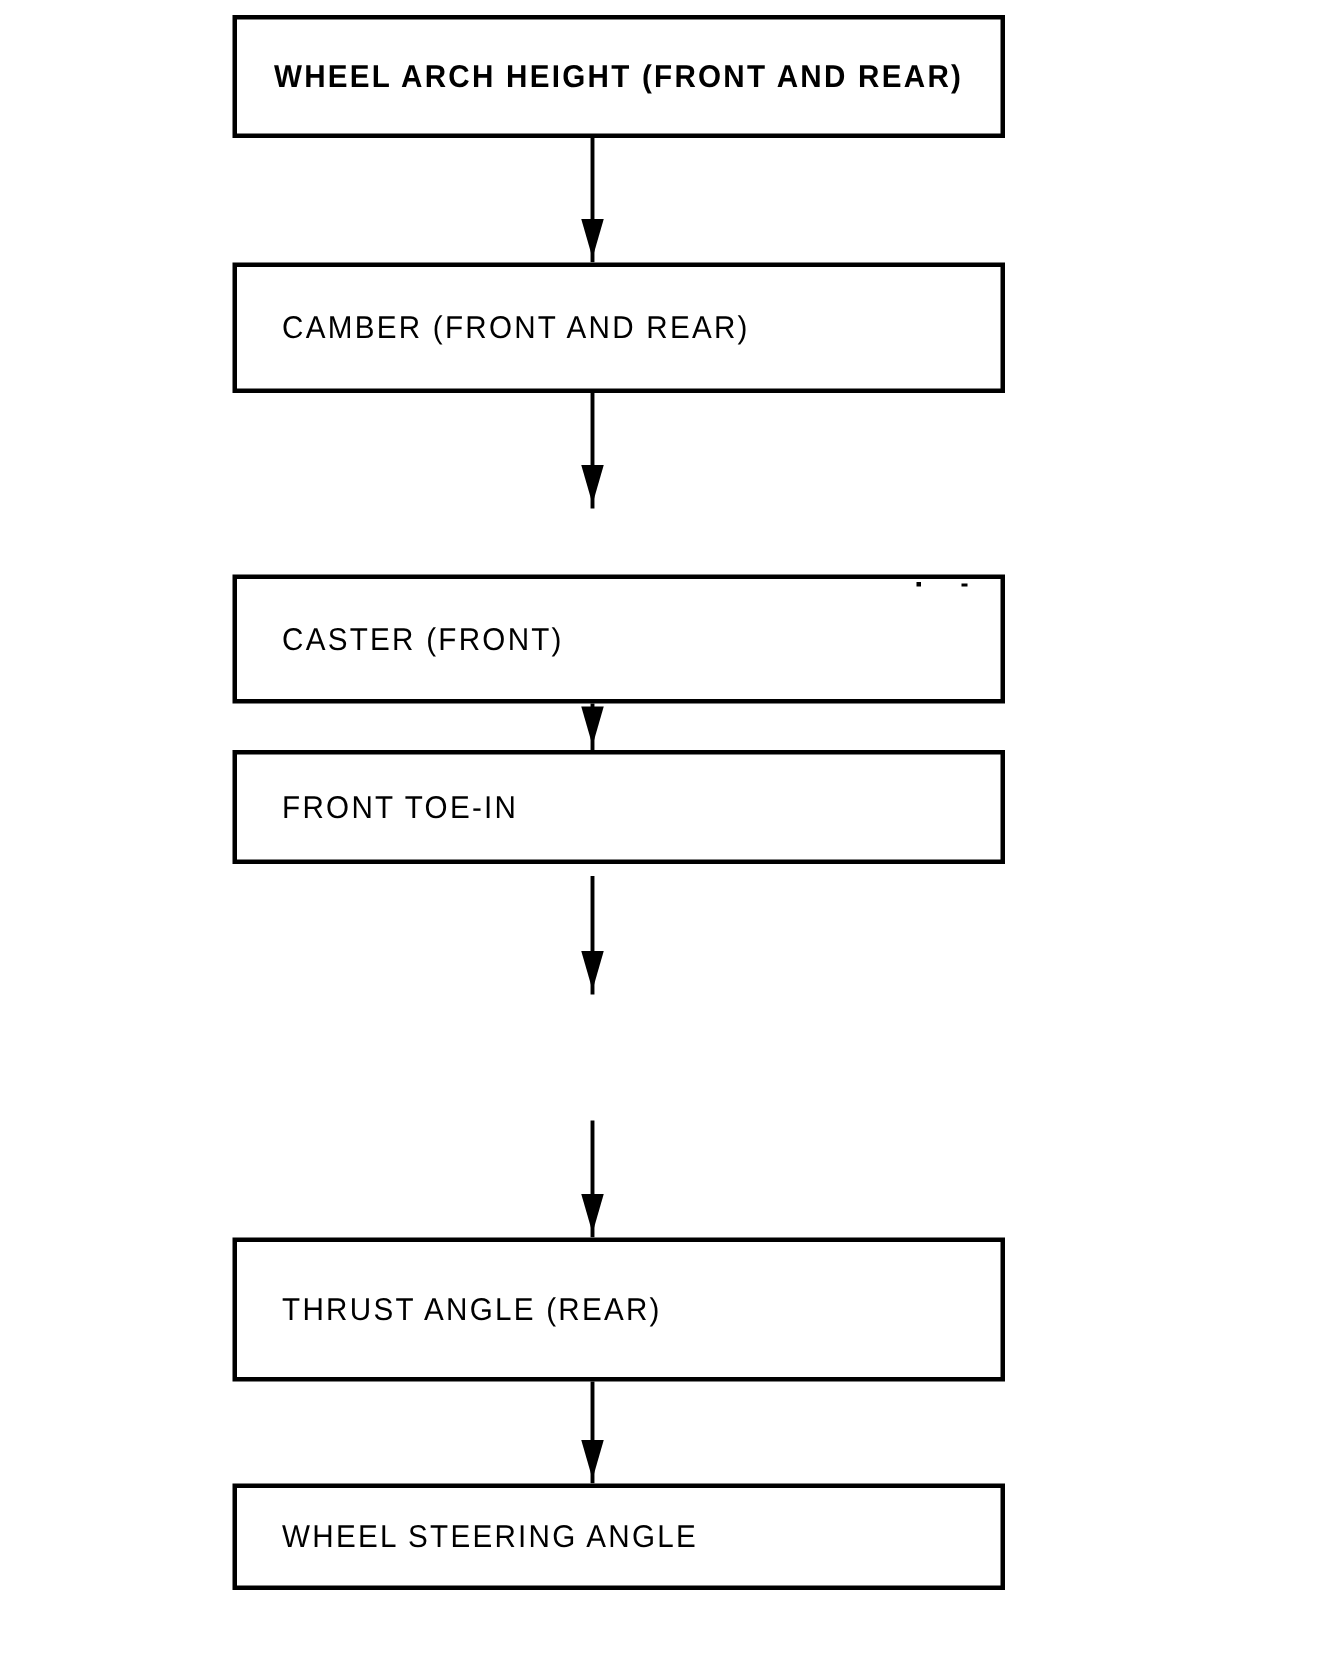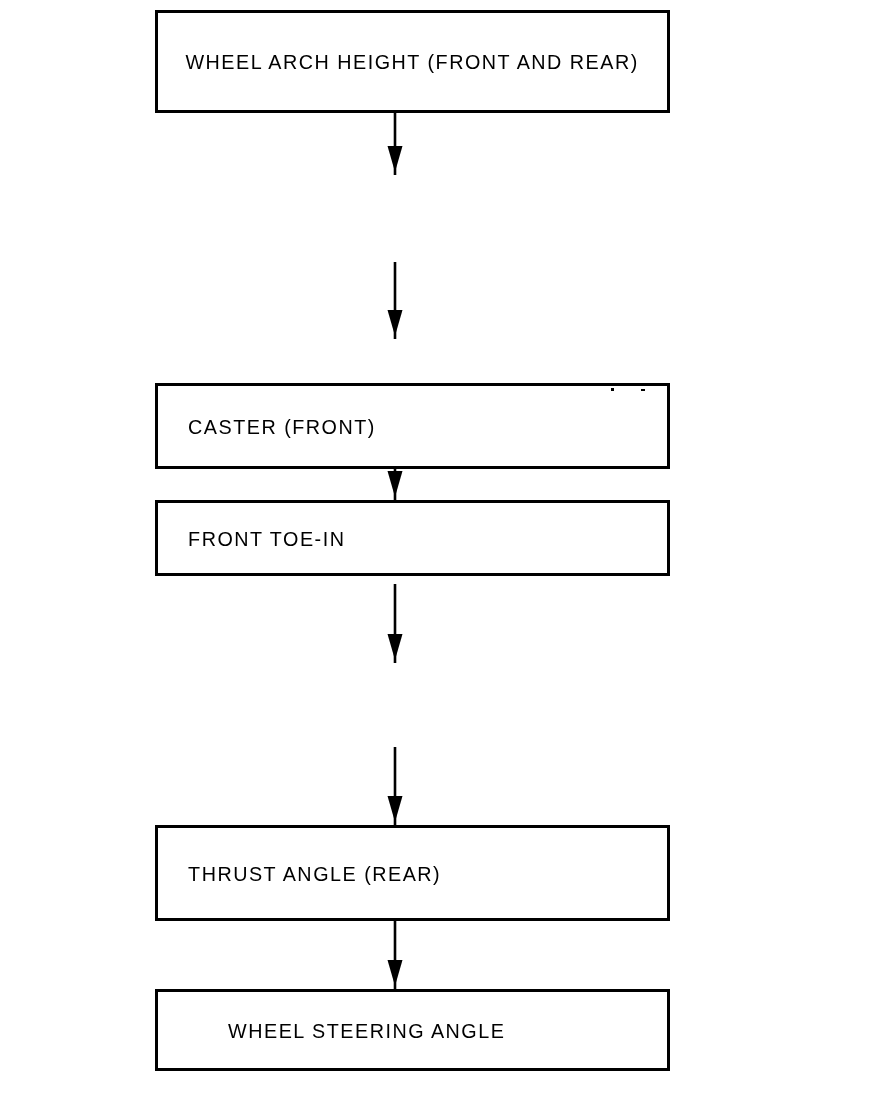--- a/index.html
+++ b/index.html
@@ -83,39 +83,42 @@
         <polygon points="387.5,471 402.5,471 395,497" fill="#000000" stroke="none"></polygon>
         <rect x="393.7" y="584" width="2.6" height="79" fill="#000000" stroke="none"></rect>
         <polygon points="387.5,634 402.5,634 395,660" fill="#000000" stroke="none"></polygon>
         <rect x="393.7" y="747" width="2.6" height="78" fill="#000000" stroke="none"></rect>
         <polygon points="387.5,796 402.5,796 395,822" fill="#000000" stroke="none"></polygon>
         <rect x="393.7" y="909" width="2.6" height="80" fill="#000000" stroke="none"></rect>
         <polygon points="387.5,960 402.5,960 395,986" fill="#000000" stroke="none"></polygon>
       </g>
   </svg>
 
-  <div class="node align-center" style="top:10px; height:103px;">
+  <div class="node align-center" style="top:10px; height:82px;font-weight:bold;">
     <span class="node-label">WHEEL ARCH HEIGHT (FRONT AND REAR)</span>
   </div>
 
+  <div class="node align-left" style="top:175px; height:87px;">
+    <span class="node-label">CAMBER (FRONT AND REAR)</span>
+  </div>
 
   <div class="node align-left" style="top:339px; height:86px;margin-top:44px;">
     <span class="node-label">CASTER (FRONT)</span>
   </div>
 
   <div class="node align-left" style="top:500px; height:76px;">
     <span class="node-label">FRONT TOE-IN</span>
   </div>
 
 
   <div class="node align-left" style="top:825px; height:96px;">
     <span class="node-label">THRUST ANGLE (REAR)</span>
   </div>
 
-  <div class="node align-left" style="top:989px; height:82px;padding-left:40px;">
+  <div class="node align-left" style="top:989px; height:71px;">
     <span class="node-label">WHEEL STEERING ANGLE</span>
   </div>
 
   <div id="artifact-layer">
       <div class="speck" style="left: 611px; top: 388px; width: 3px; height: 3px;"></div>
       <div class="speck" style="left: 641px; top: 389px; width: 4px; height: 2px;"></div>
     </div>
 </div>
 
 </body></html>

